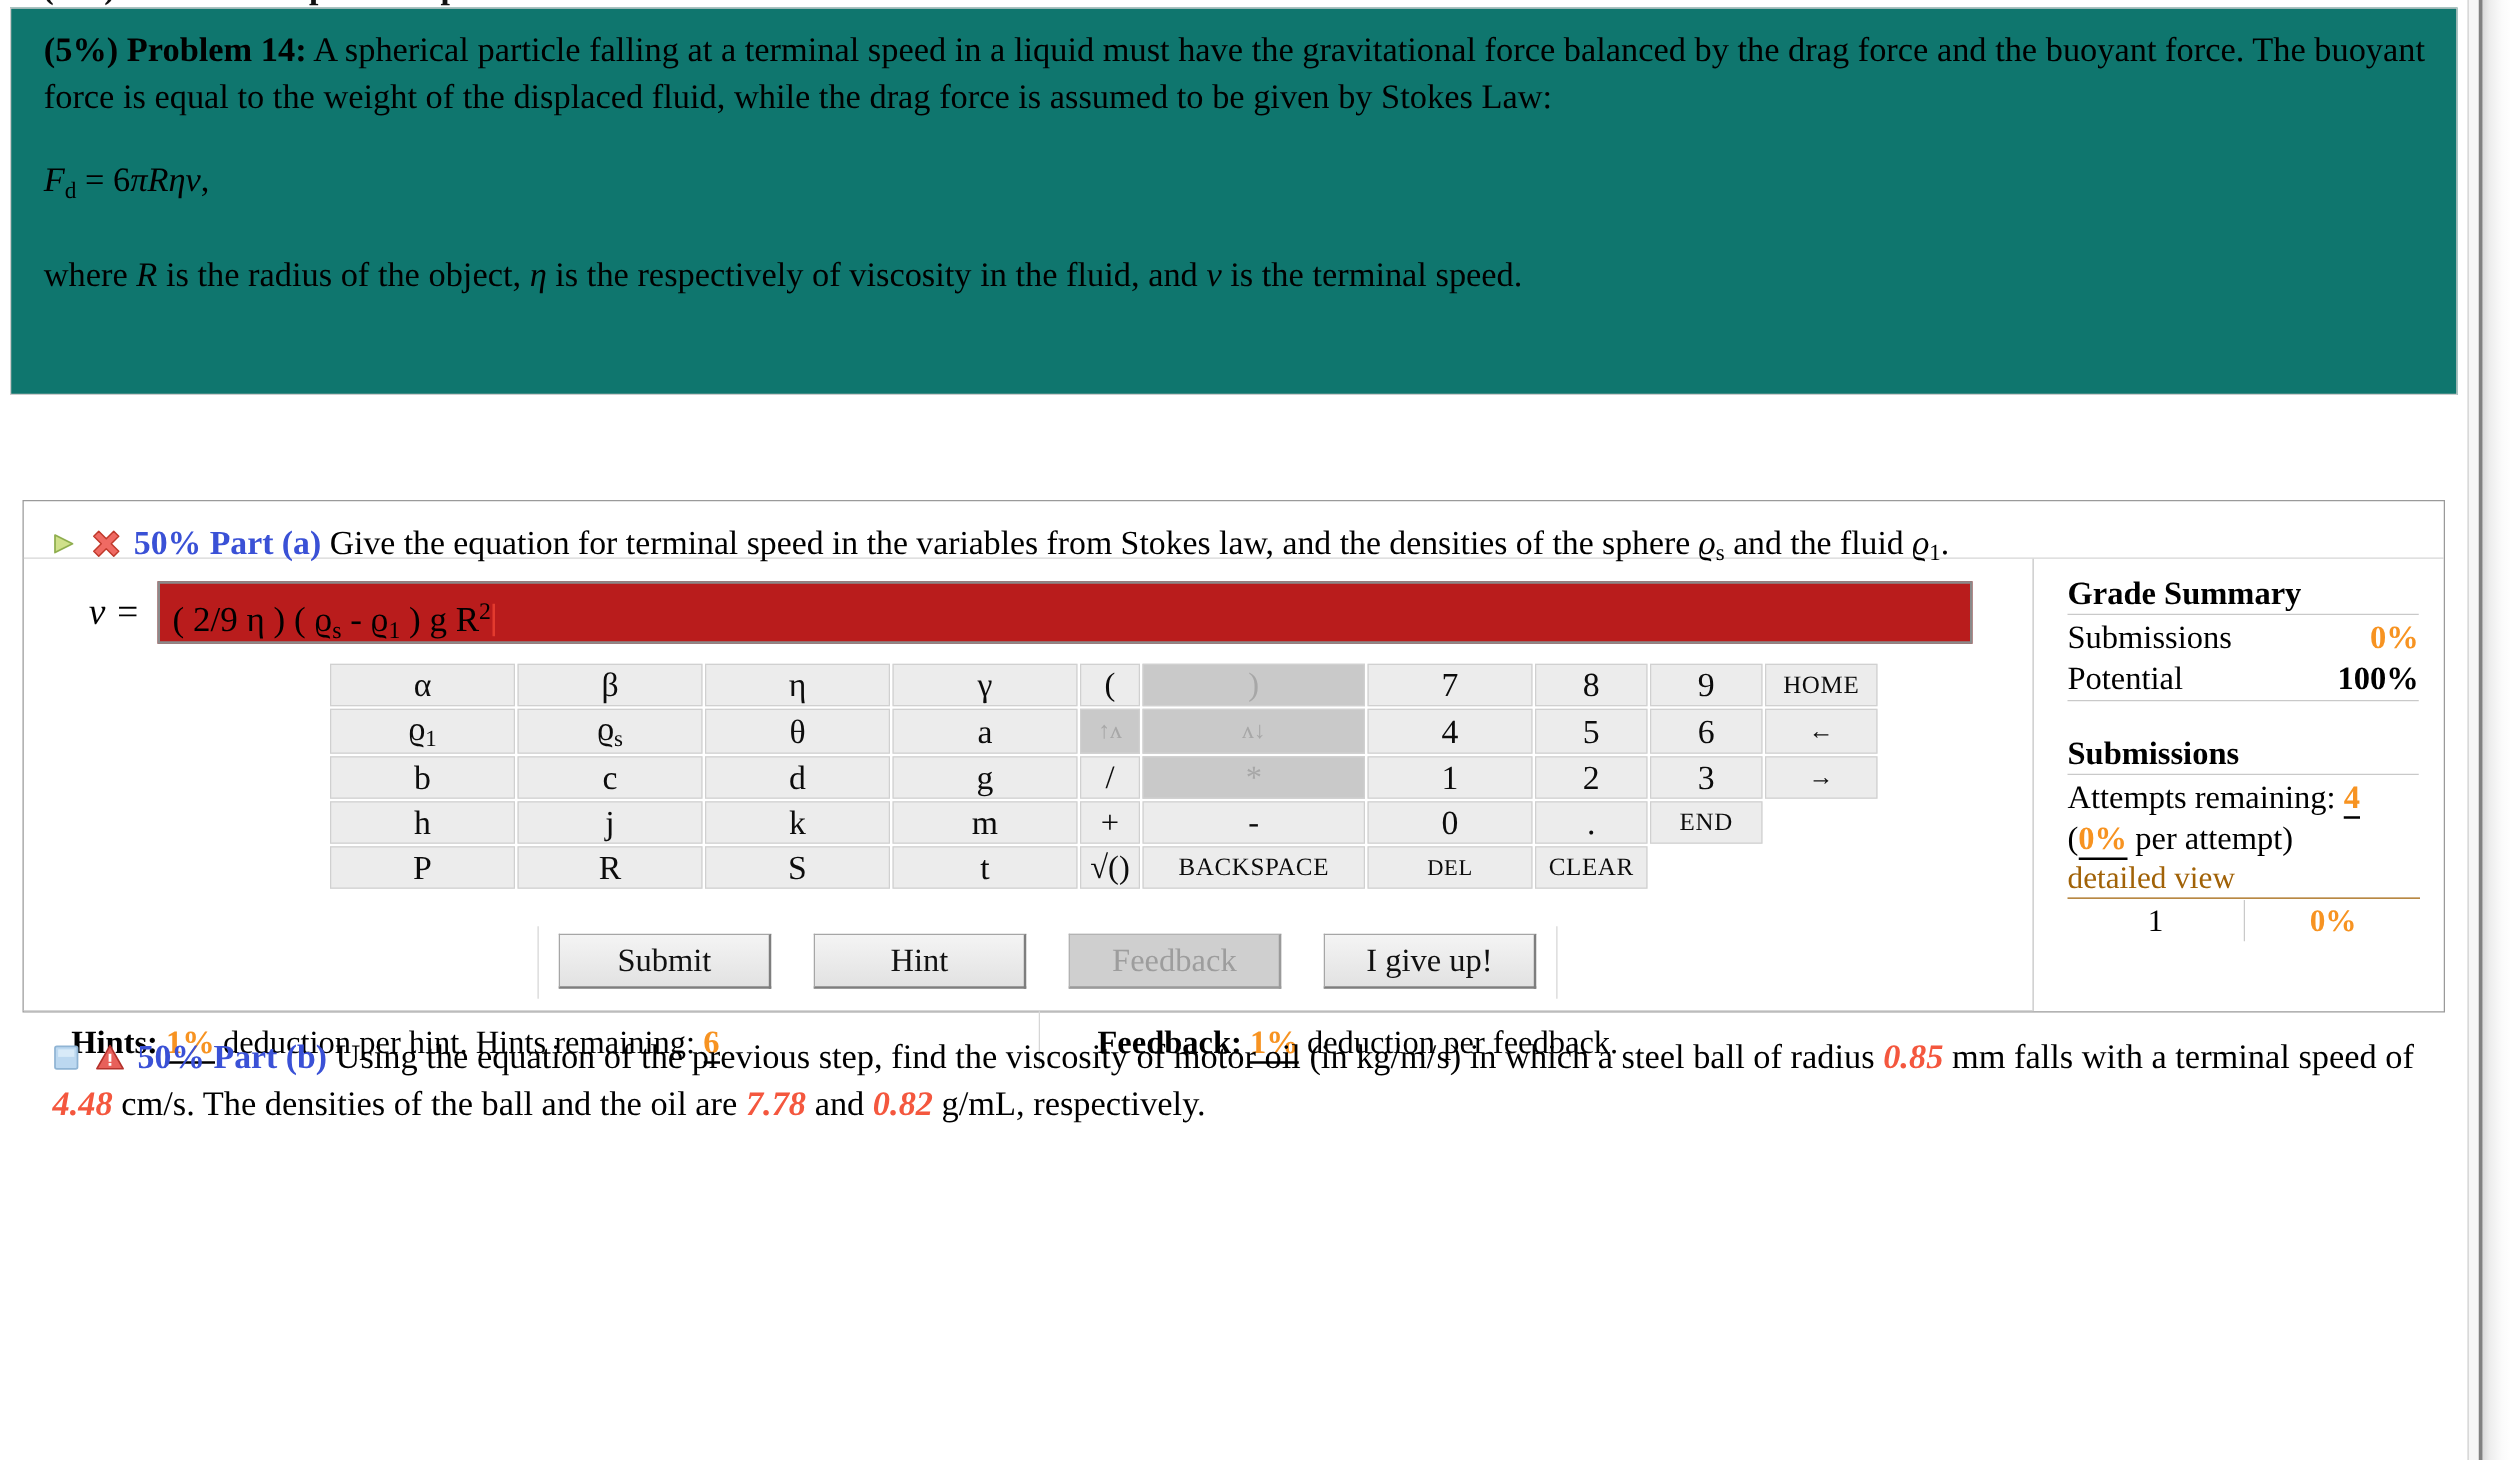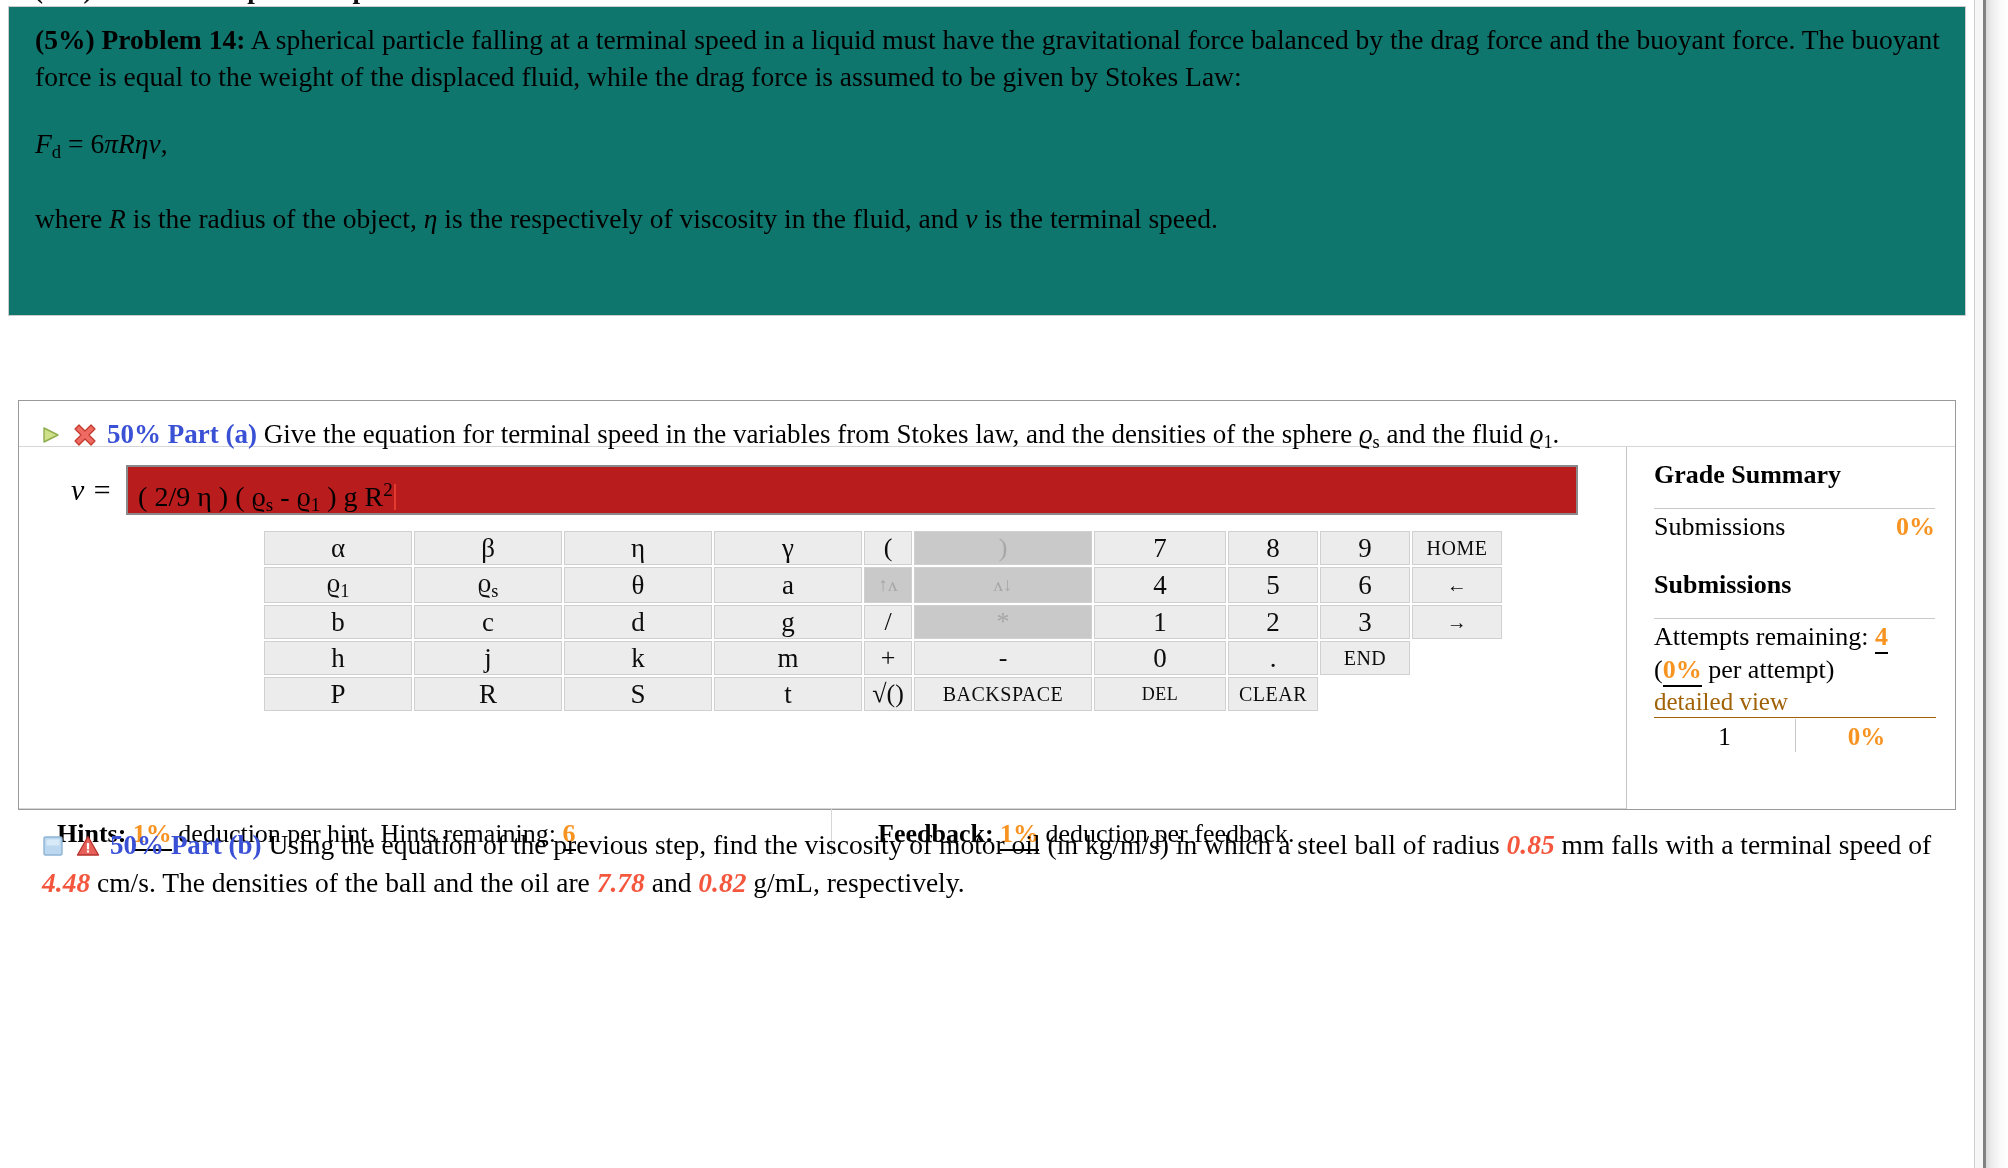--- a/index.html
+++ b/index.html
@@ -309,21 +309,21 @@
     border-left: 1px solid #c4c4c4;
     box-sizing: border-box;
     padding: 12px 20px 0 27px;
     font-size: 25px;
     line-height: 31px;
   }
   .gs-title {
     font-weight: bold;
     font-size: 26px;
     border-bottom: 1px solid #c9c9c9;
-    padding-bottom: 18px;
+    padding-bottom: 1px;
     margin-bottom: 1px;
   }
   .gs-row {
     display: flex;
     justify-content: space-between;
     font-size: 26px;
     line-height: 33px;
   }
   .gs-row.last {
     border-bottom: 1px solid #c9c9c9;
@@ -486,20 +486,26 @@
               <td class="var">S</td>
               <td class="var">t</td>
               <td class="op">√()</td>
               <td class="bksp">BACKSPACE</td>
               <td class="del">DEL</td>
               <td class="clear">CLEAR</td>
             </tr>
           </tbody>
       </table>
 
+      <div id="buttons-wrap">
+        <div class="act-btn">Submit</div>
+        <div class="act-btn">Hint</div>
+        <div class="act-btn disabled">Feedback</div>
+        <div class="act-btn">I give up!</div>
+      </div>
 
       <div id="ab-footer">
         <div id="hints-cell">
           <span class="lbl-bold">Hints:</span>
           <span class="u-orange">1%</span>
           <span>deduction per hint. Hints remaining:</span>
           <span class="u-orange">6</span>
         </div>
         <div id="feedback-cell">
           <span class="lbl-bold">Feedback:</span>
@@ -507,20 +513,24 @@
           <span>deduction per feedback.</span>
         </div>
       </div>
     </div>
 
     <div id="grade-summary">
       <div class="gs-title">Grade Summary</div>
       <div class="gs-row">
         <span>Submissions</span>
         <span class="gs-orange">0%</span>
+      </div>
+      <div class="gs-row last">
+        <span>Potential</span>
+        <span class="gs-bold">100%</span>
       </div>
 
       <div class="gs-gap"></div>
 
       <div class="gs-title">Submissions</div>
       <div style="font-size:26px;line-height:33px;">
         <span>Attempts remaining:</span>
         <span class="u-orange">4</span>
       </div>
       <div style="font-size:26px;line-height:33px;">

